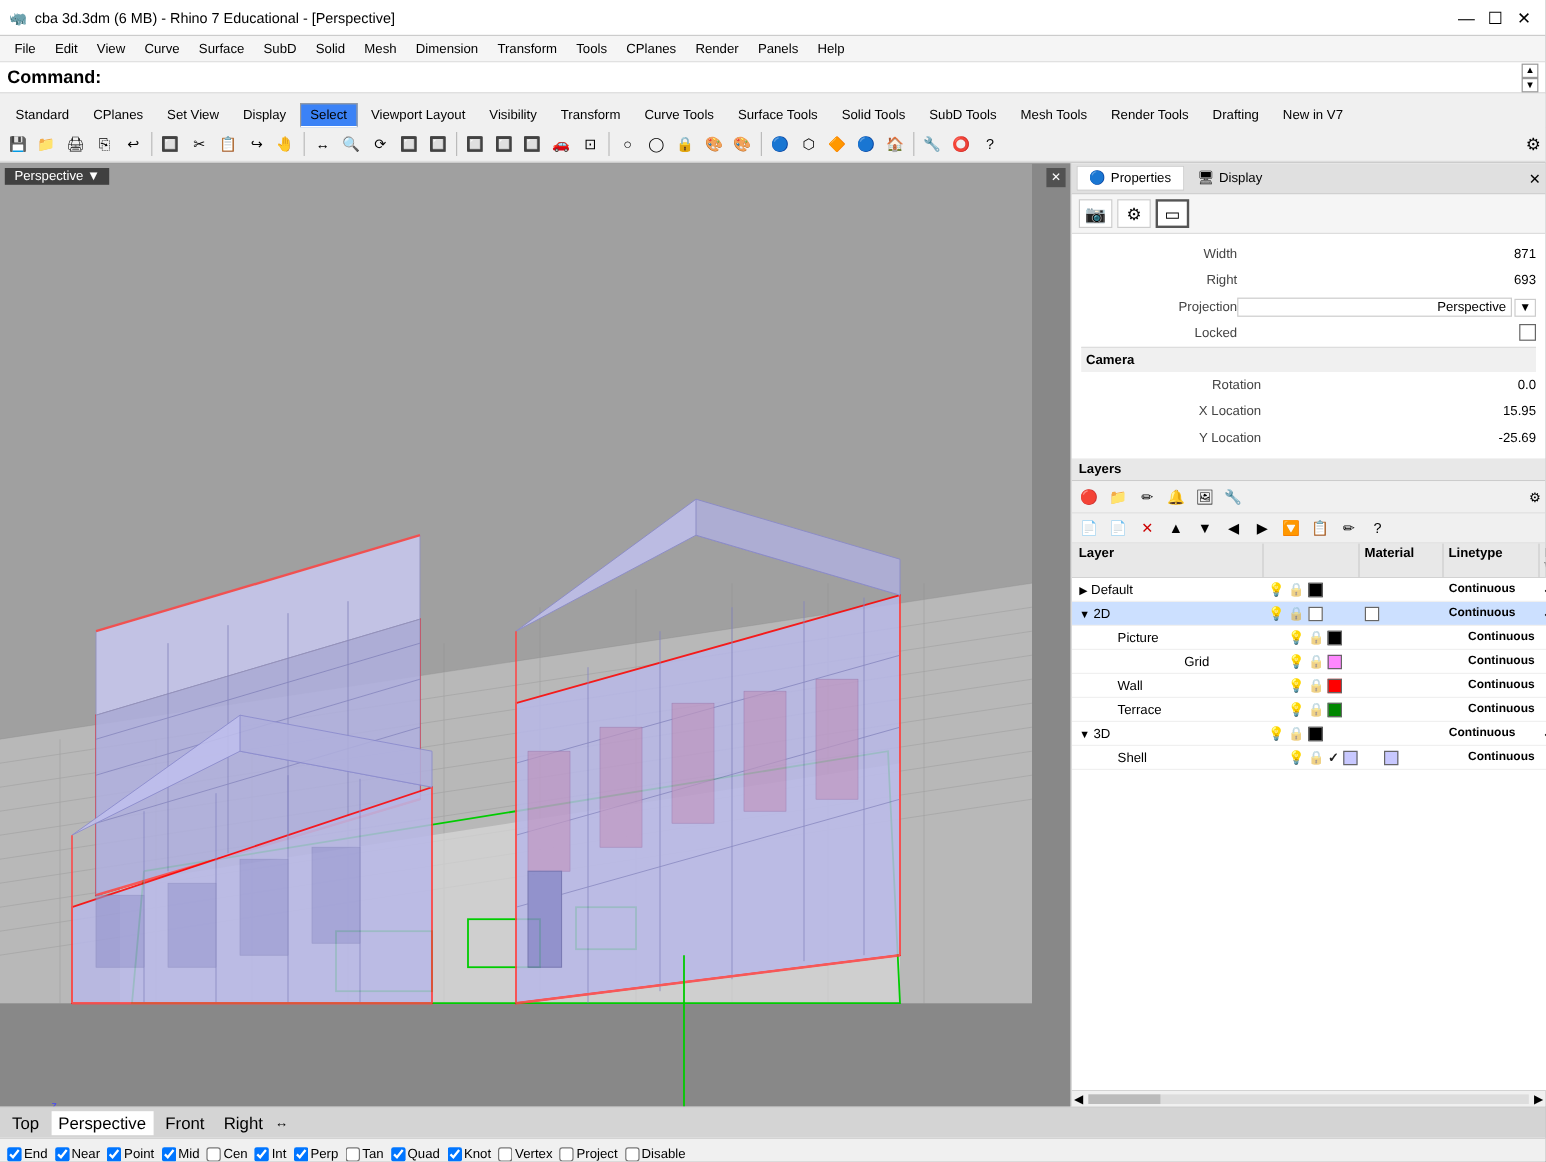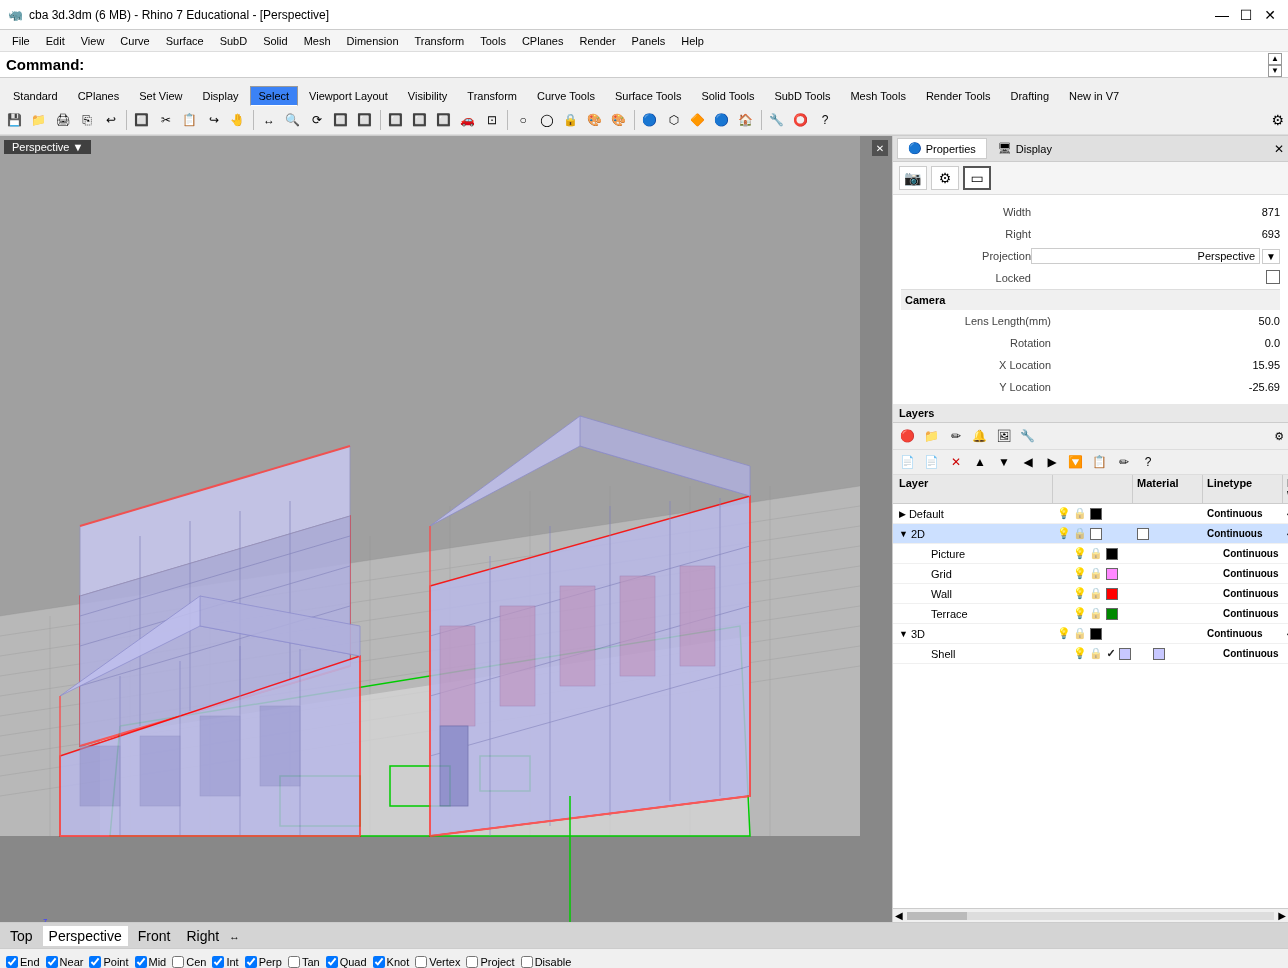--- a/index.html
+++ b/index.html
@@ -386,24 +386,20 @@
         </div>
       </div>
       <div class="prop-row">
         <span class="prop-label">Locked</span>
         <span class="prop-value">
           <span class="prop-checkbox" style="display:inline-block;"></span>
         </span>
       </div>
       <div class="section-header">Camera</div>
       <div class="prop-row indent">
-        <span class="prop-label">Lens Length(mm)</span>
-        <span class="prop-value">50.0</span>
-      </div>
-      <div class="prop-row indent">
         <span class="prop-label">Rotation</span>
         <span class="prop-value">0.0</span>
       </div>
       <div class="prop-row indent">
         <span class="prop-label">X Location</span>
         <span class="prop-value">15.95</span>
       </div>
       <div class="prop-row indent">
         <span class="prop-label">Y Location</span>
         <span class="prop-value">-25.69</span>
@@ -482,21 +478,21 @@
             </div>
             <div class="lr-icons">
               <span style="font-size: 11px; opacity: 1;">💡</span>
               <span style="font-size: 11px; opacity: 0.5;">🔒</span>
               <span class="color-swatch" style="background: rgb(0, 0, 0);"></span>
             </div>
             <div class="lr-material"></div>
             <div class="lr-linetype">Continuous</div>
           </div>
           <div class="layer-row child">
-            <div class="lr-name" style="padding-left: 22px;">
+            <div class="lr-name" style="padding-left: 22px; justify-content: center;">
               <span>Grid</span>
             </div>
             <div class="lr-icons">
               <span style="font-size: 11px; opacity: 1;">💡</span>
               <span style="font-size: 11px; opacity: 0.5;">🔒</span>
               <span class="color-swatch" style="background: rgb(255, 136, 255);"></span>
             </div>
             <div class="lr-material"></div>
             <div class="lr-linetype">Continuous</div>
           </div>

